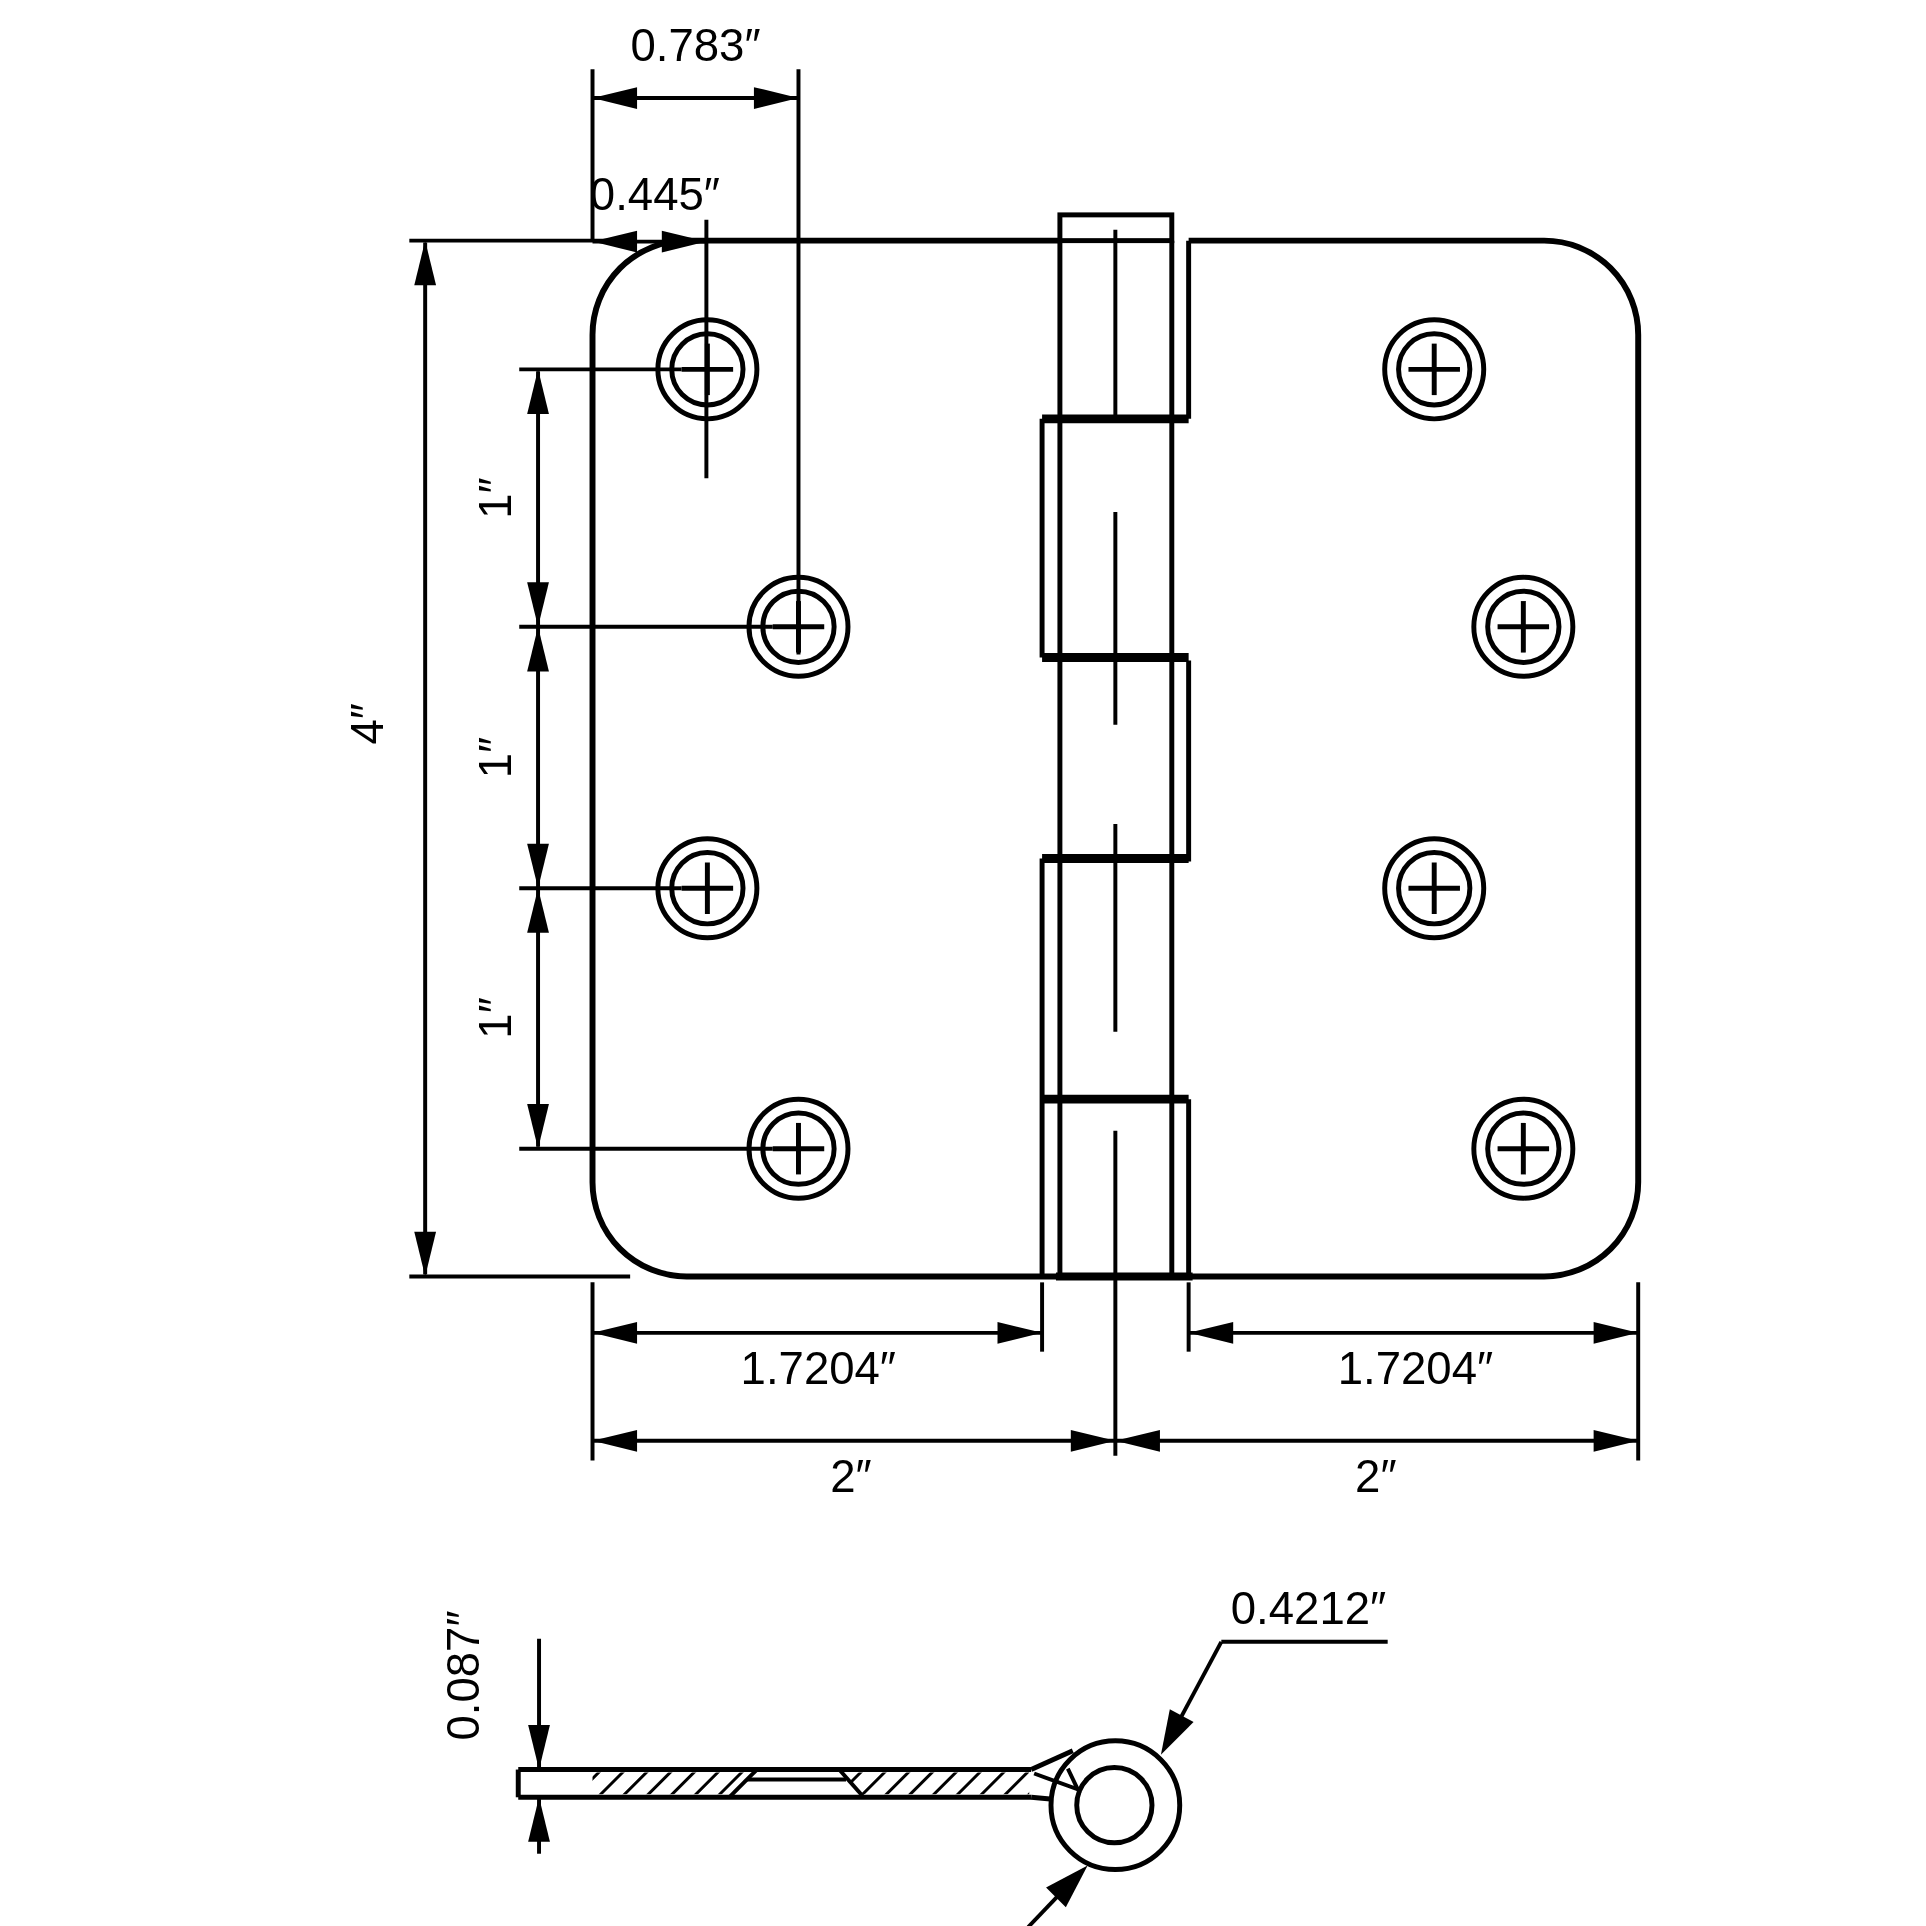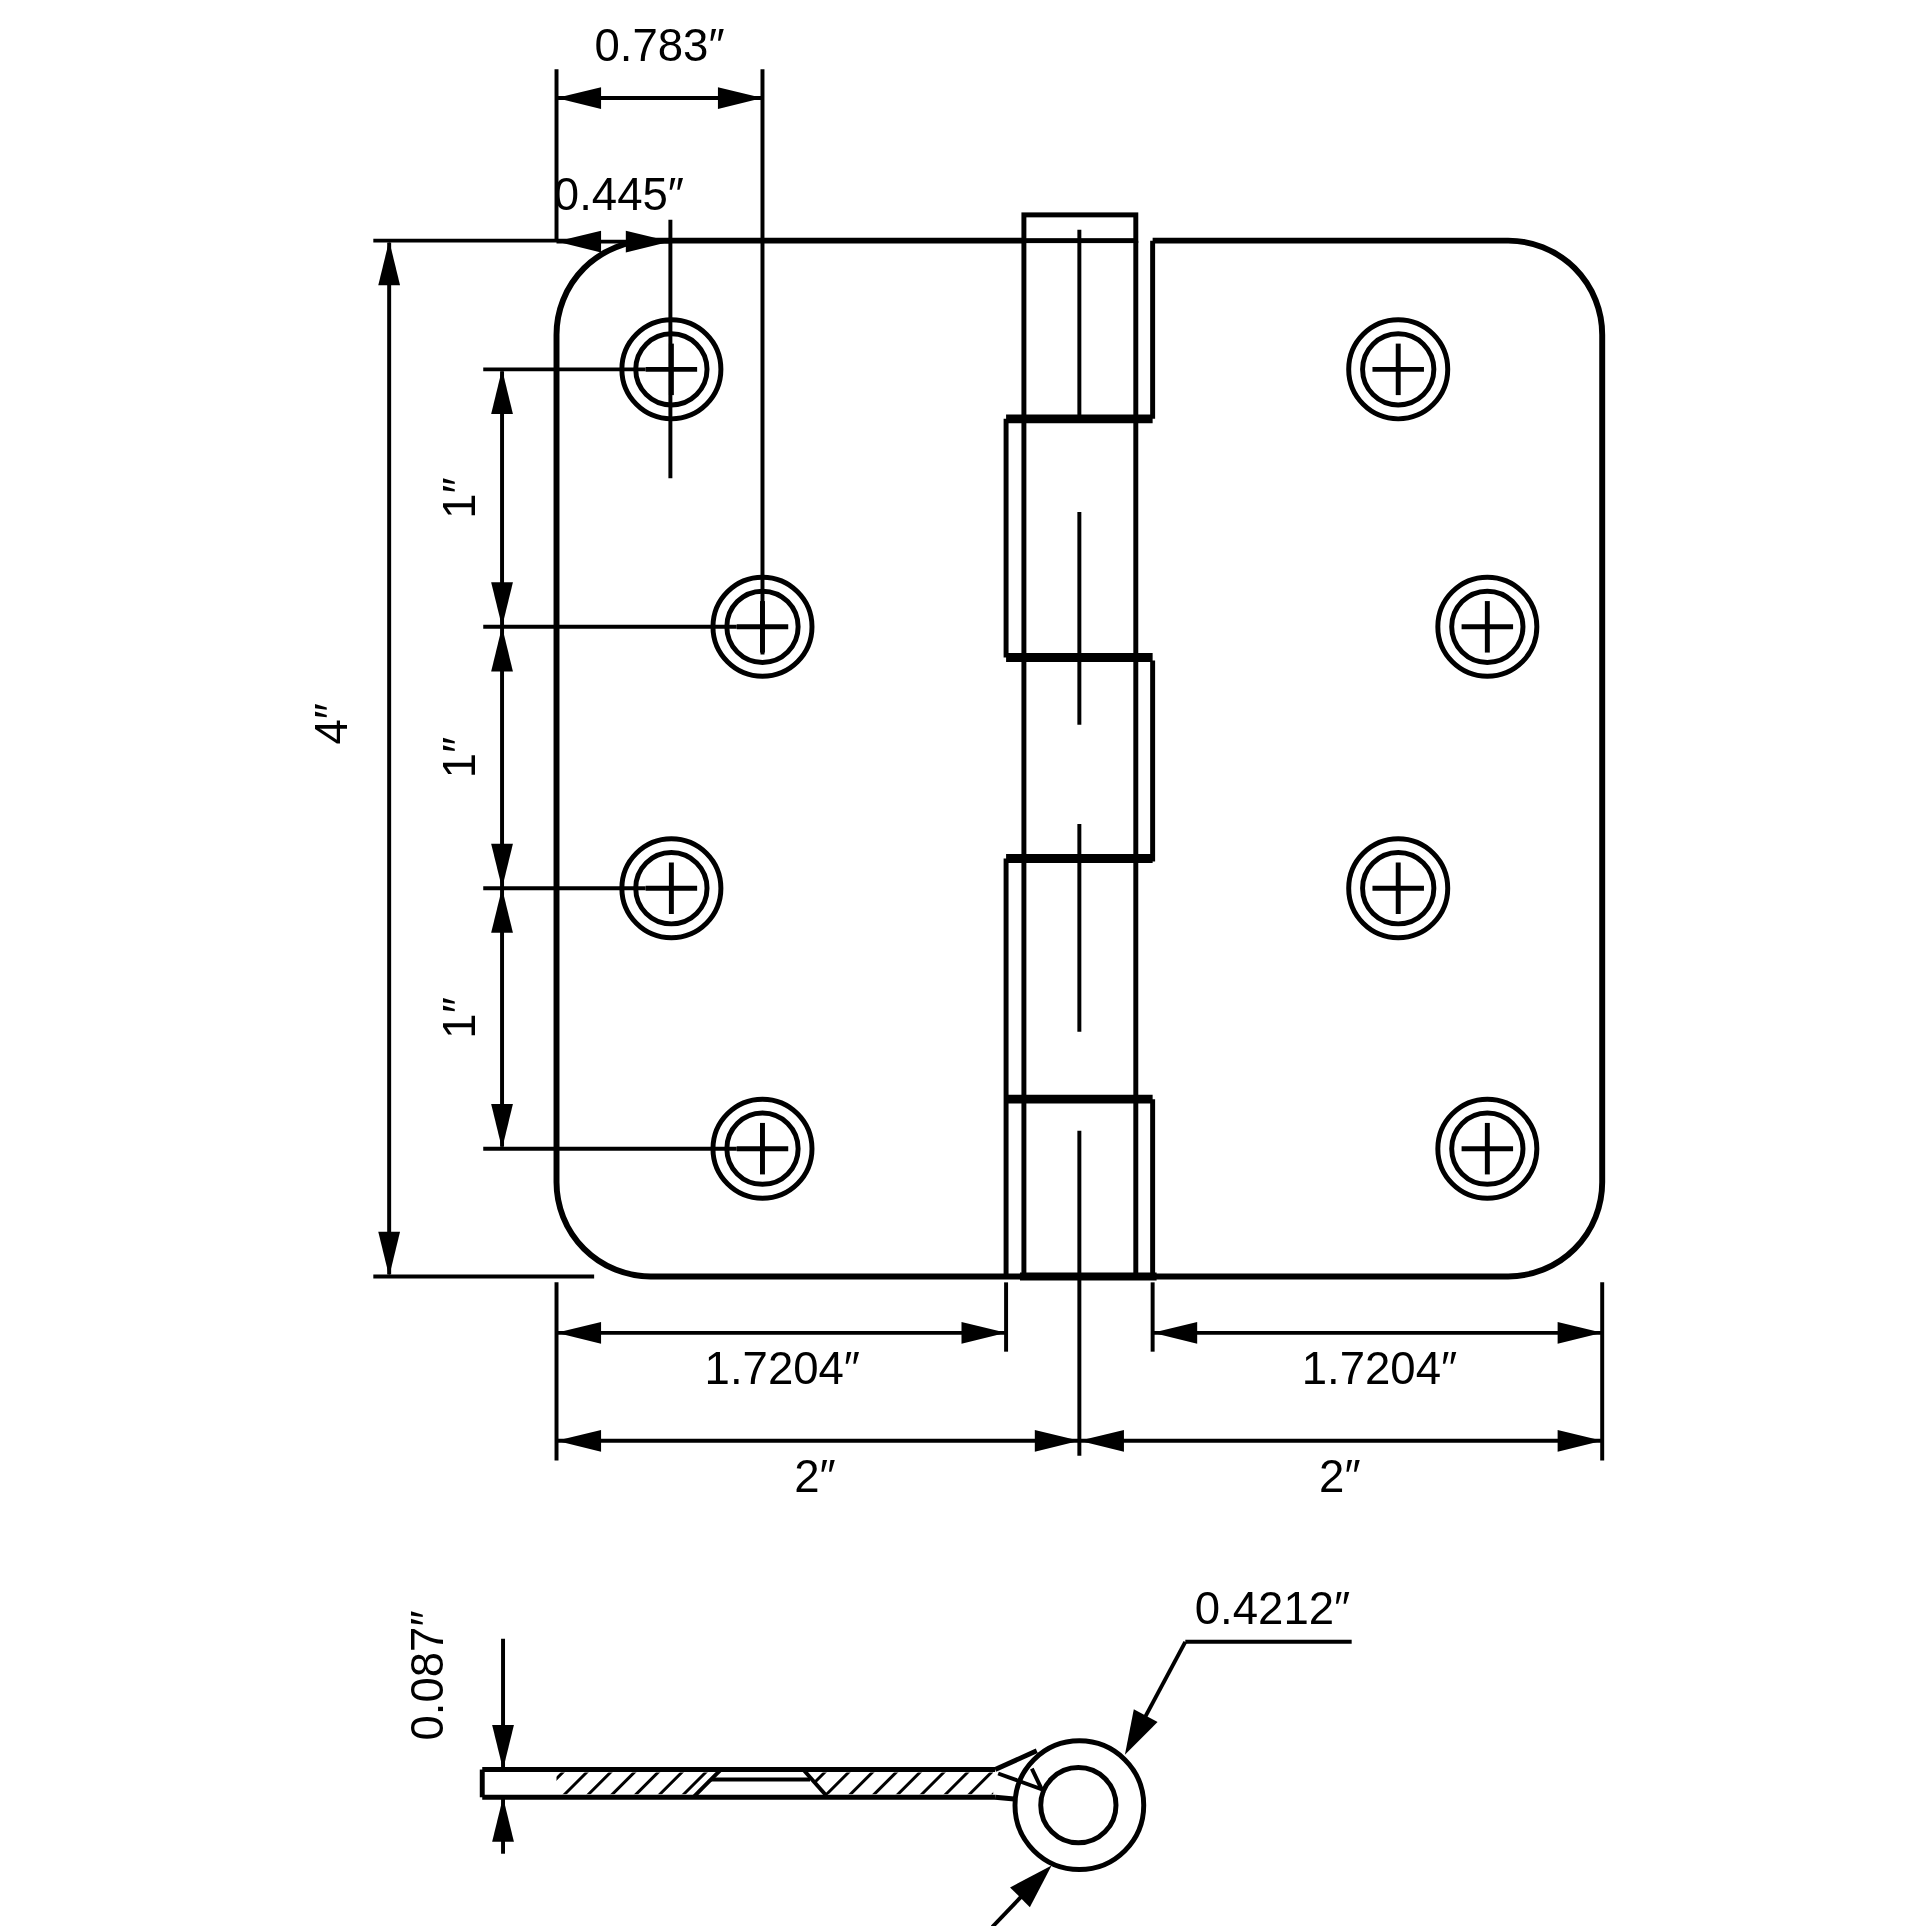--- a/index.html
+++ b/index.html
@@ -1,16 +1,16 @@
 <!DOCTYPE html>
 <html><head>
 <meta charset="utf-8">
 <style>
   html,body{margin:0;padding:0;background:#ffffff;}
-  .canvas{position:relative;width:1614px;height:1927px;background:#ffffff;overflow:hidden;}
+  .canvas{position:relative;width:1614px;height:1927px;background:#ffffff;overflow:hidden;margin-left:36px;}
   svg{display:block;}
   text{font-family:"Liberation Sans","DejaVu Sans",sans-serif;fill:#000;font-size:46px;}
   .ln{stroke:#000;fill:none;}
   .outline{stroke-width:6;}
   .thin{stroke-width:4;}
   .mid{stroke-width:5;}
   .heavy{stroke-width:9;}
   .arrow{fill:#000;stroke:none;}
 </style>
 </head>

